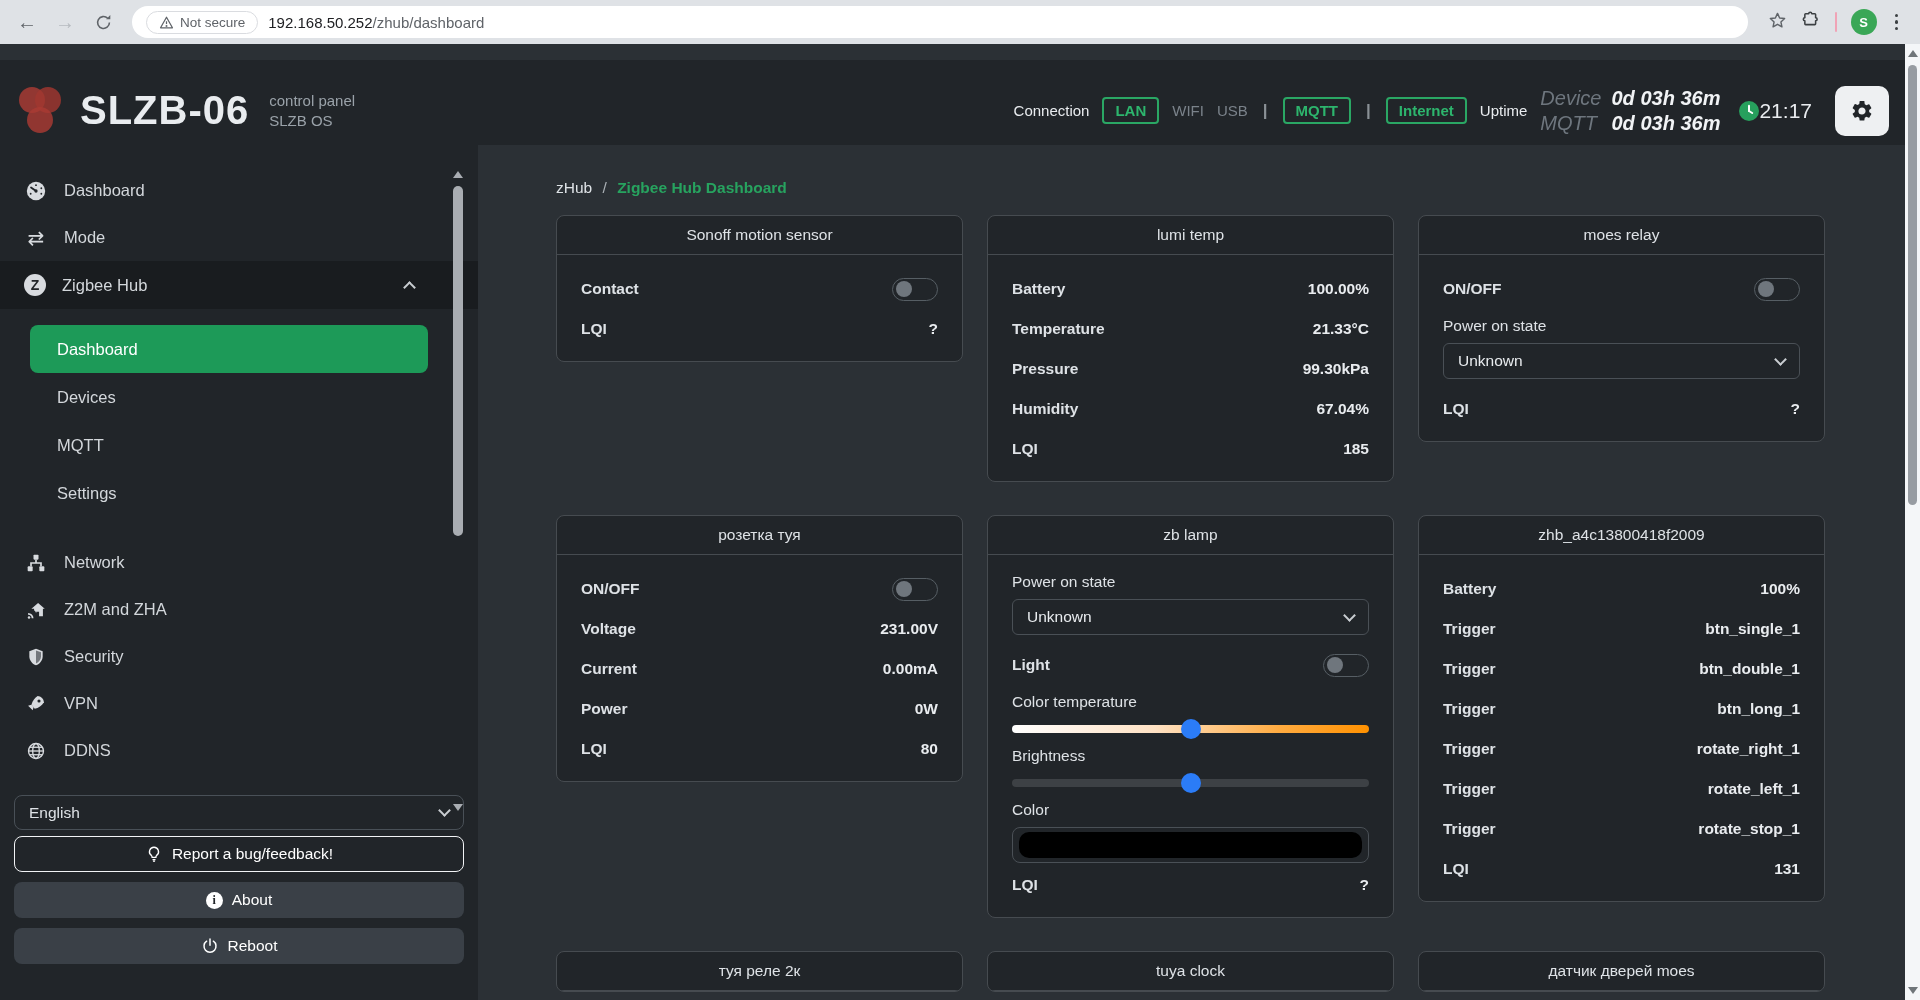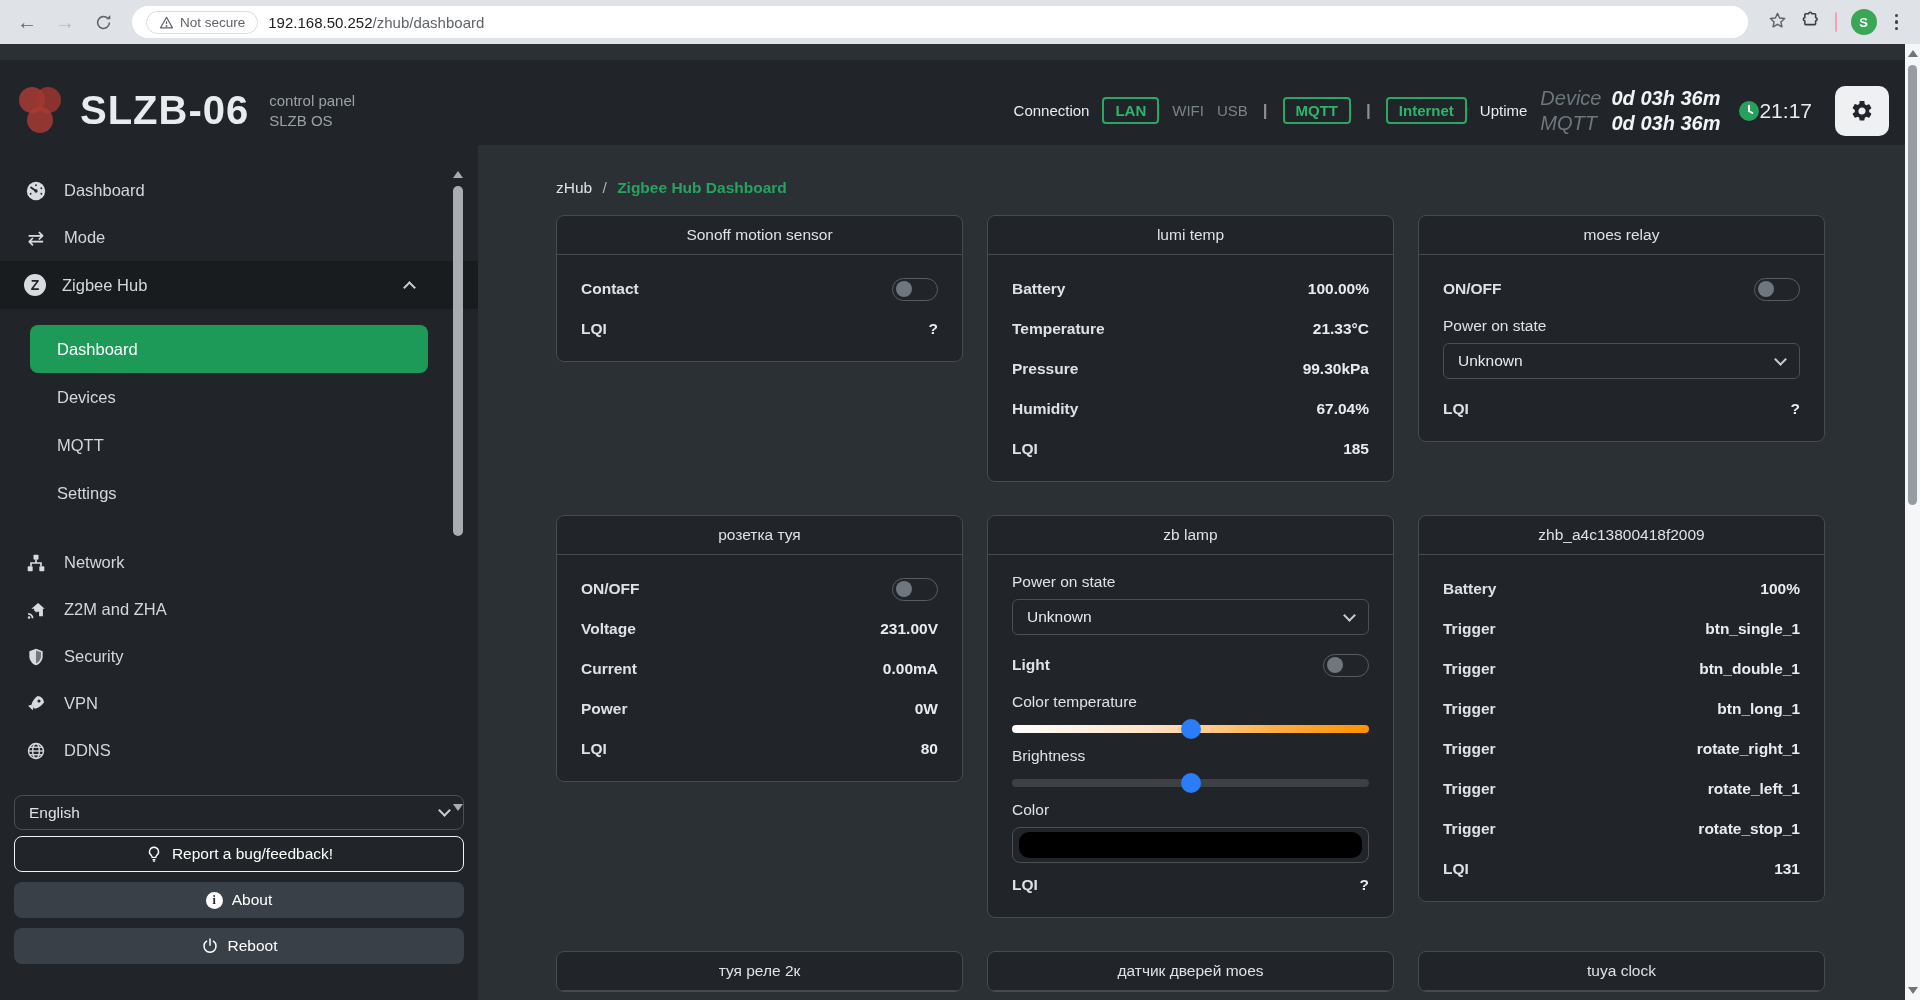--- a/index.html
+++ b/index.html
@@ -527,24 +527,24 @@
                 <span>LQI</span>
                 <span class="val">131</span>
               </div>
           </div>
         </div>
 
         <div class="card">
           <div class="card-h">туя реле 2к</div>
         </div>
         <div class="card">
+          <div class="card-h">tuya clock</div>
+        </div>
+        <div class="card">
           <div class="card-h">датчик дверей moes</div>
-        </div>
-        <div class="card">
-          <div class="card-h">tuya clock</div>
         </div>
 
       </div>
     </div>
   </div>
 
   <div class="page-scroll">
     <div class="parrow up"></div>
     <div class="pthumb"></div>
     <div class="parrow dn"></div>

